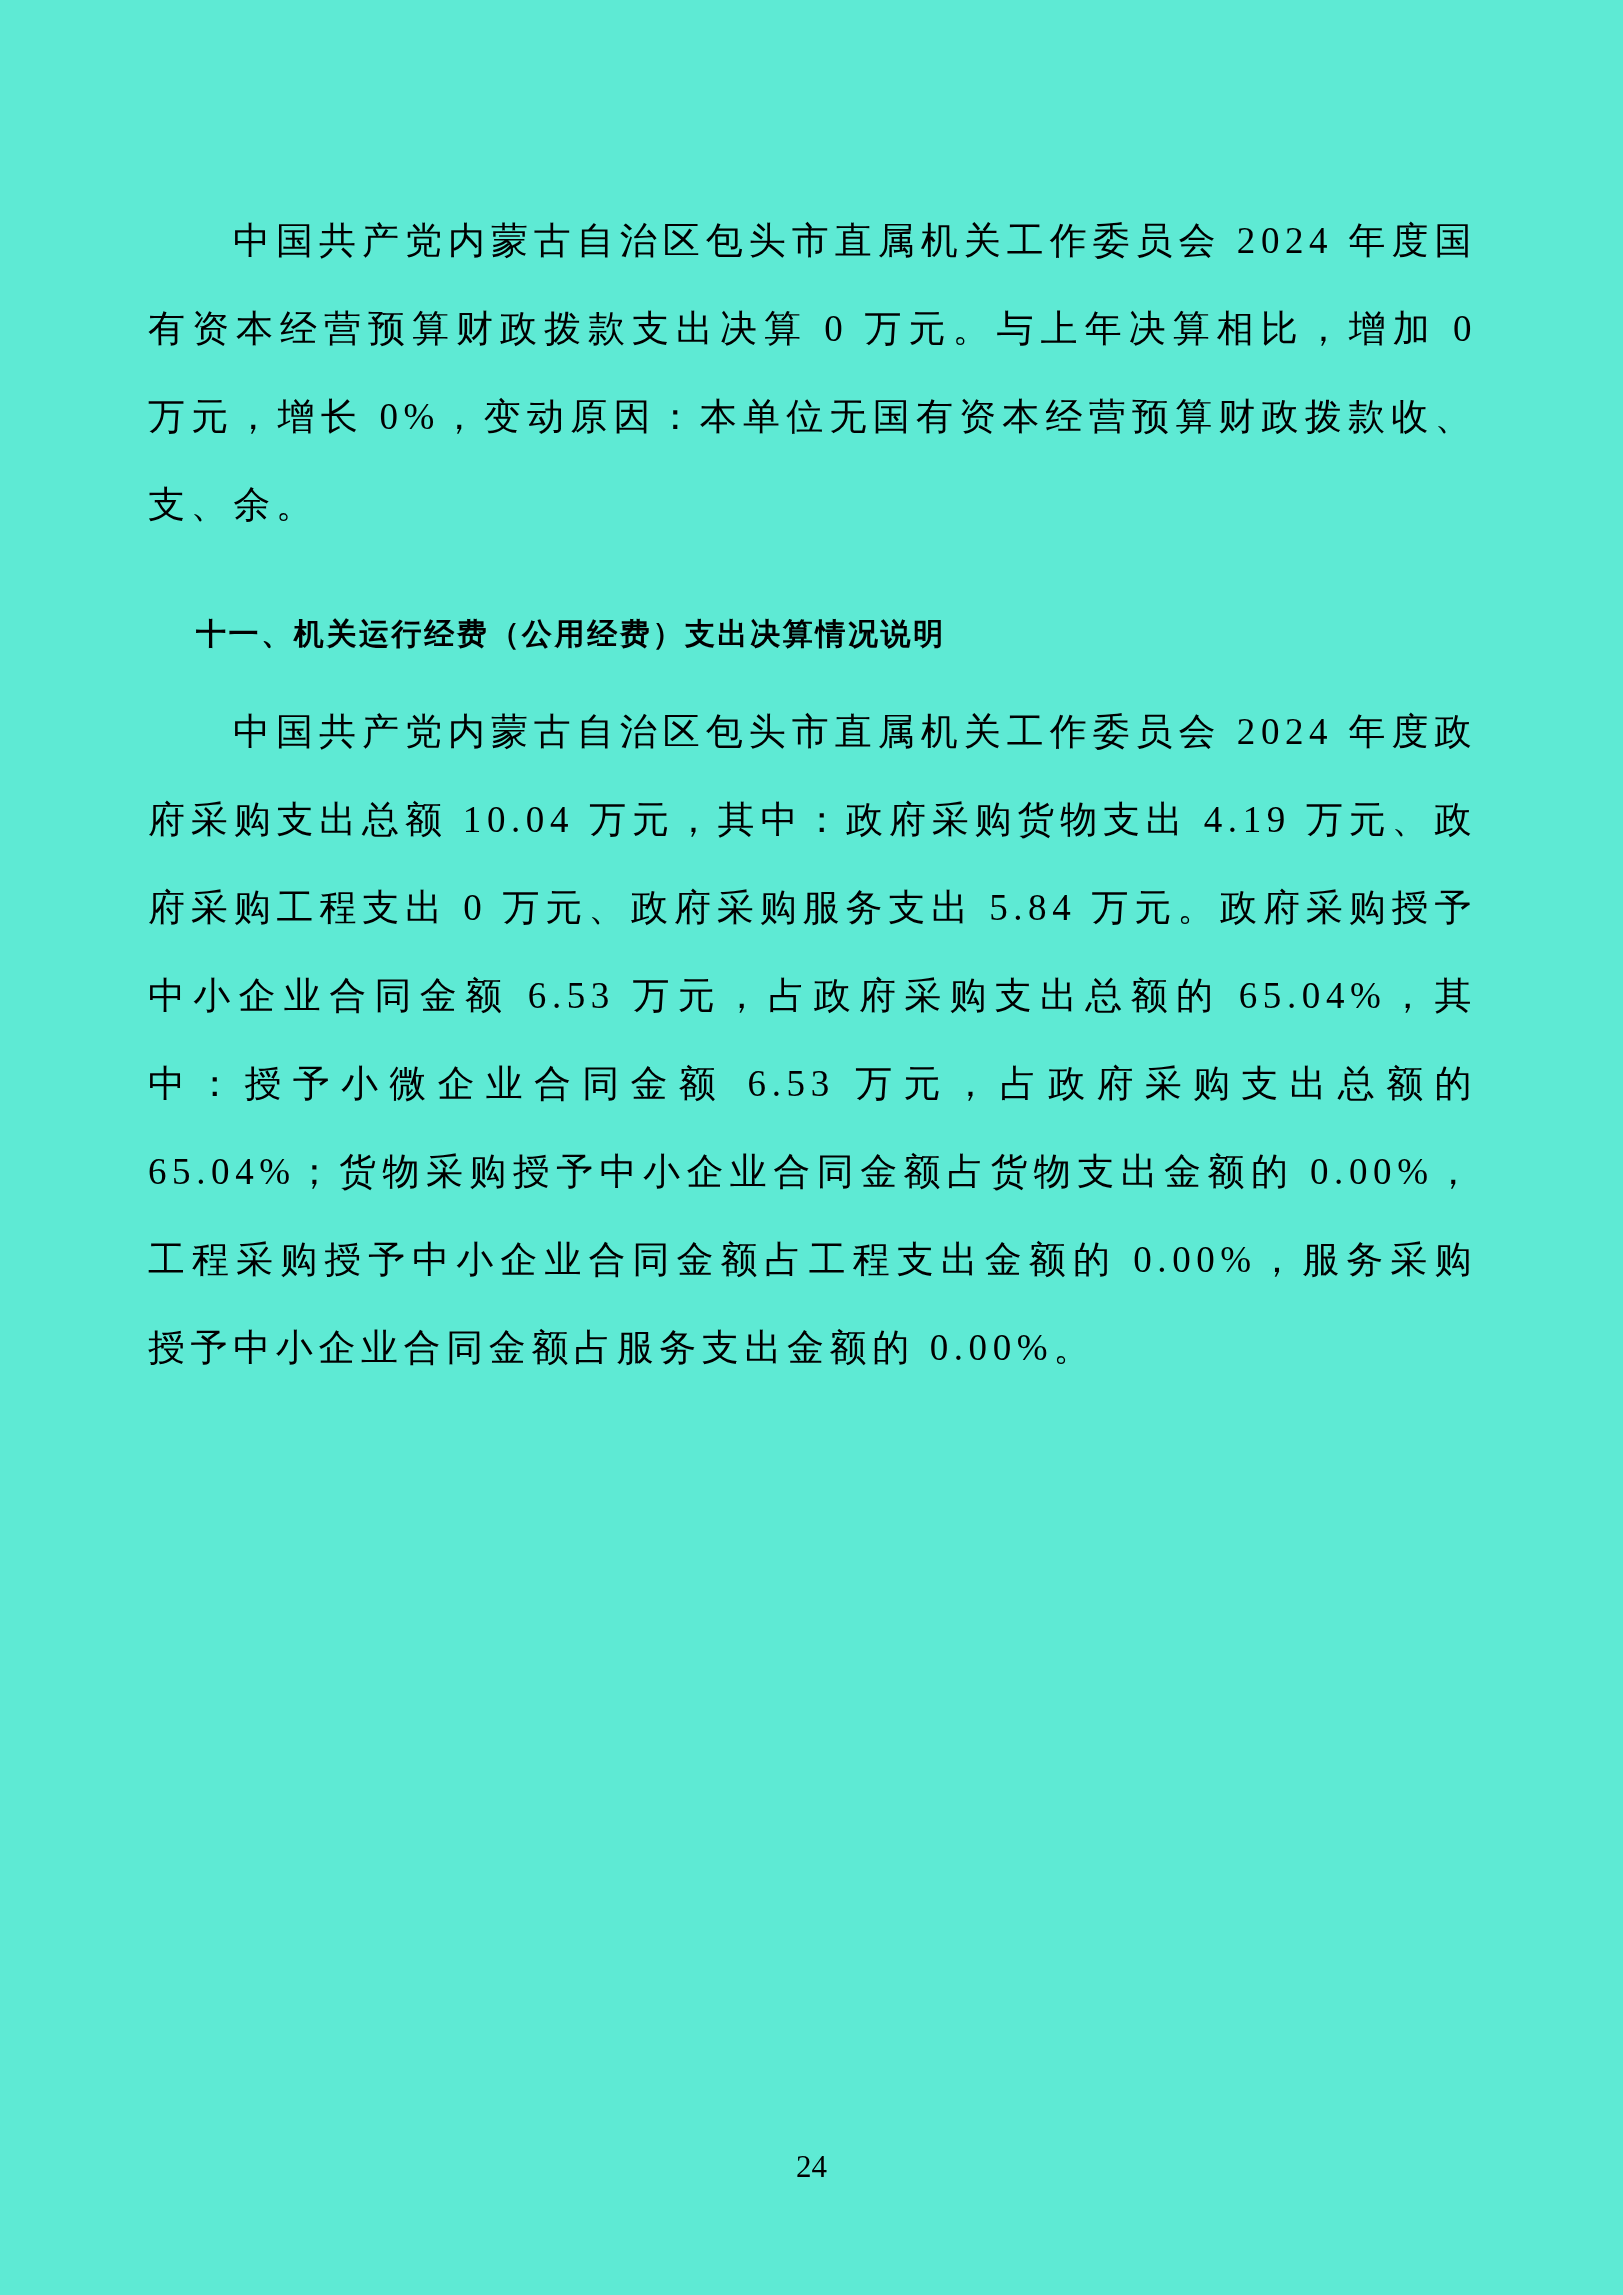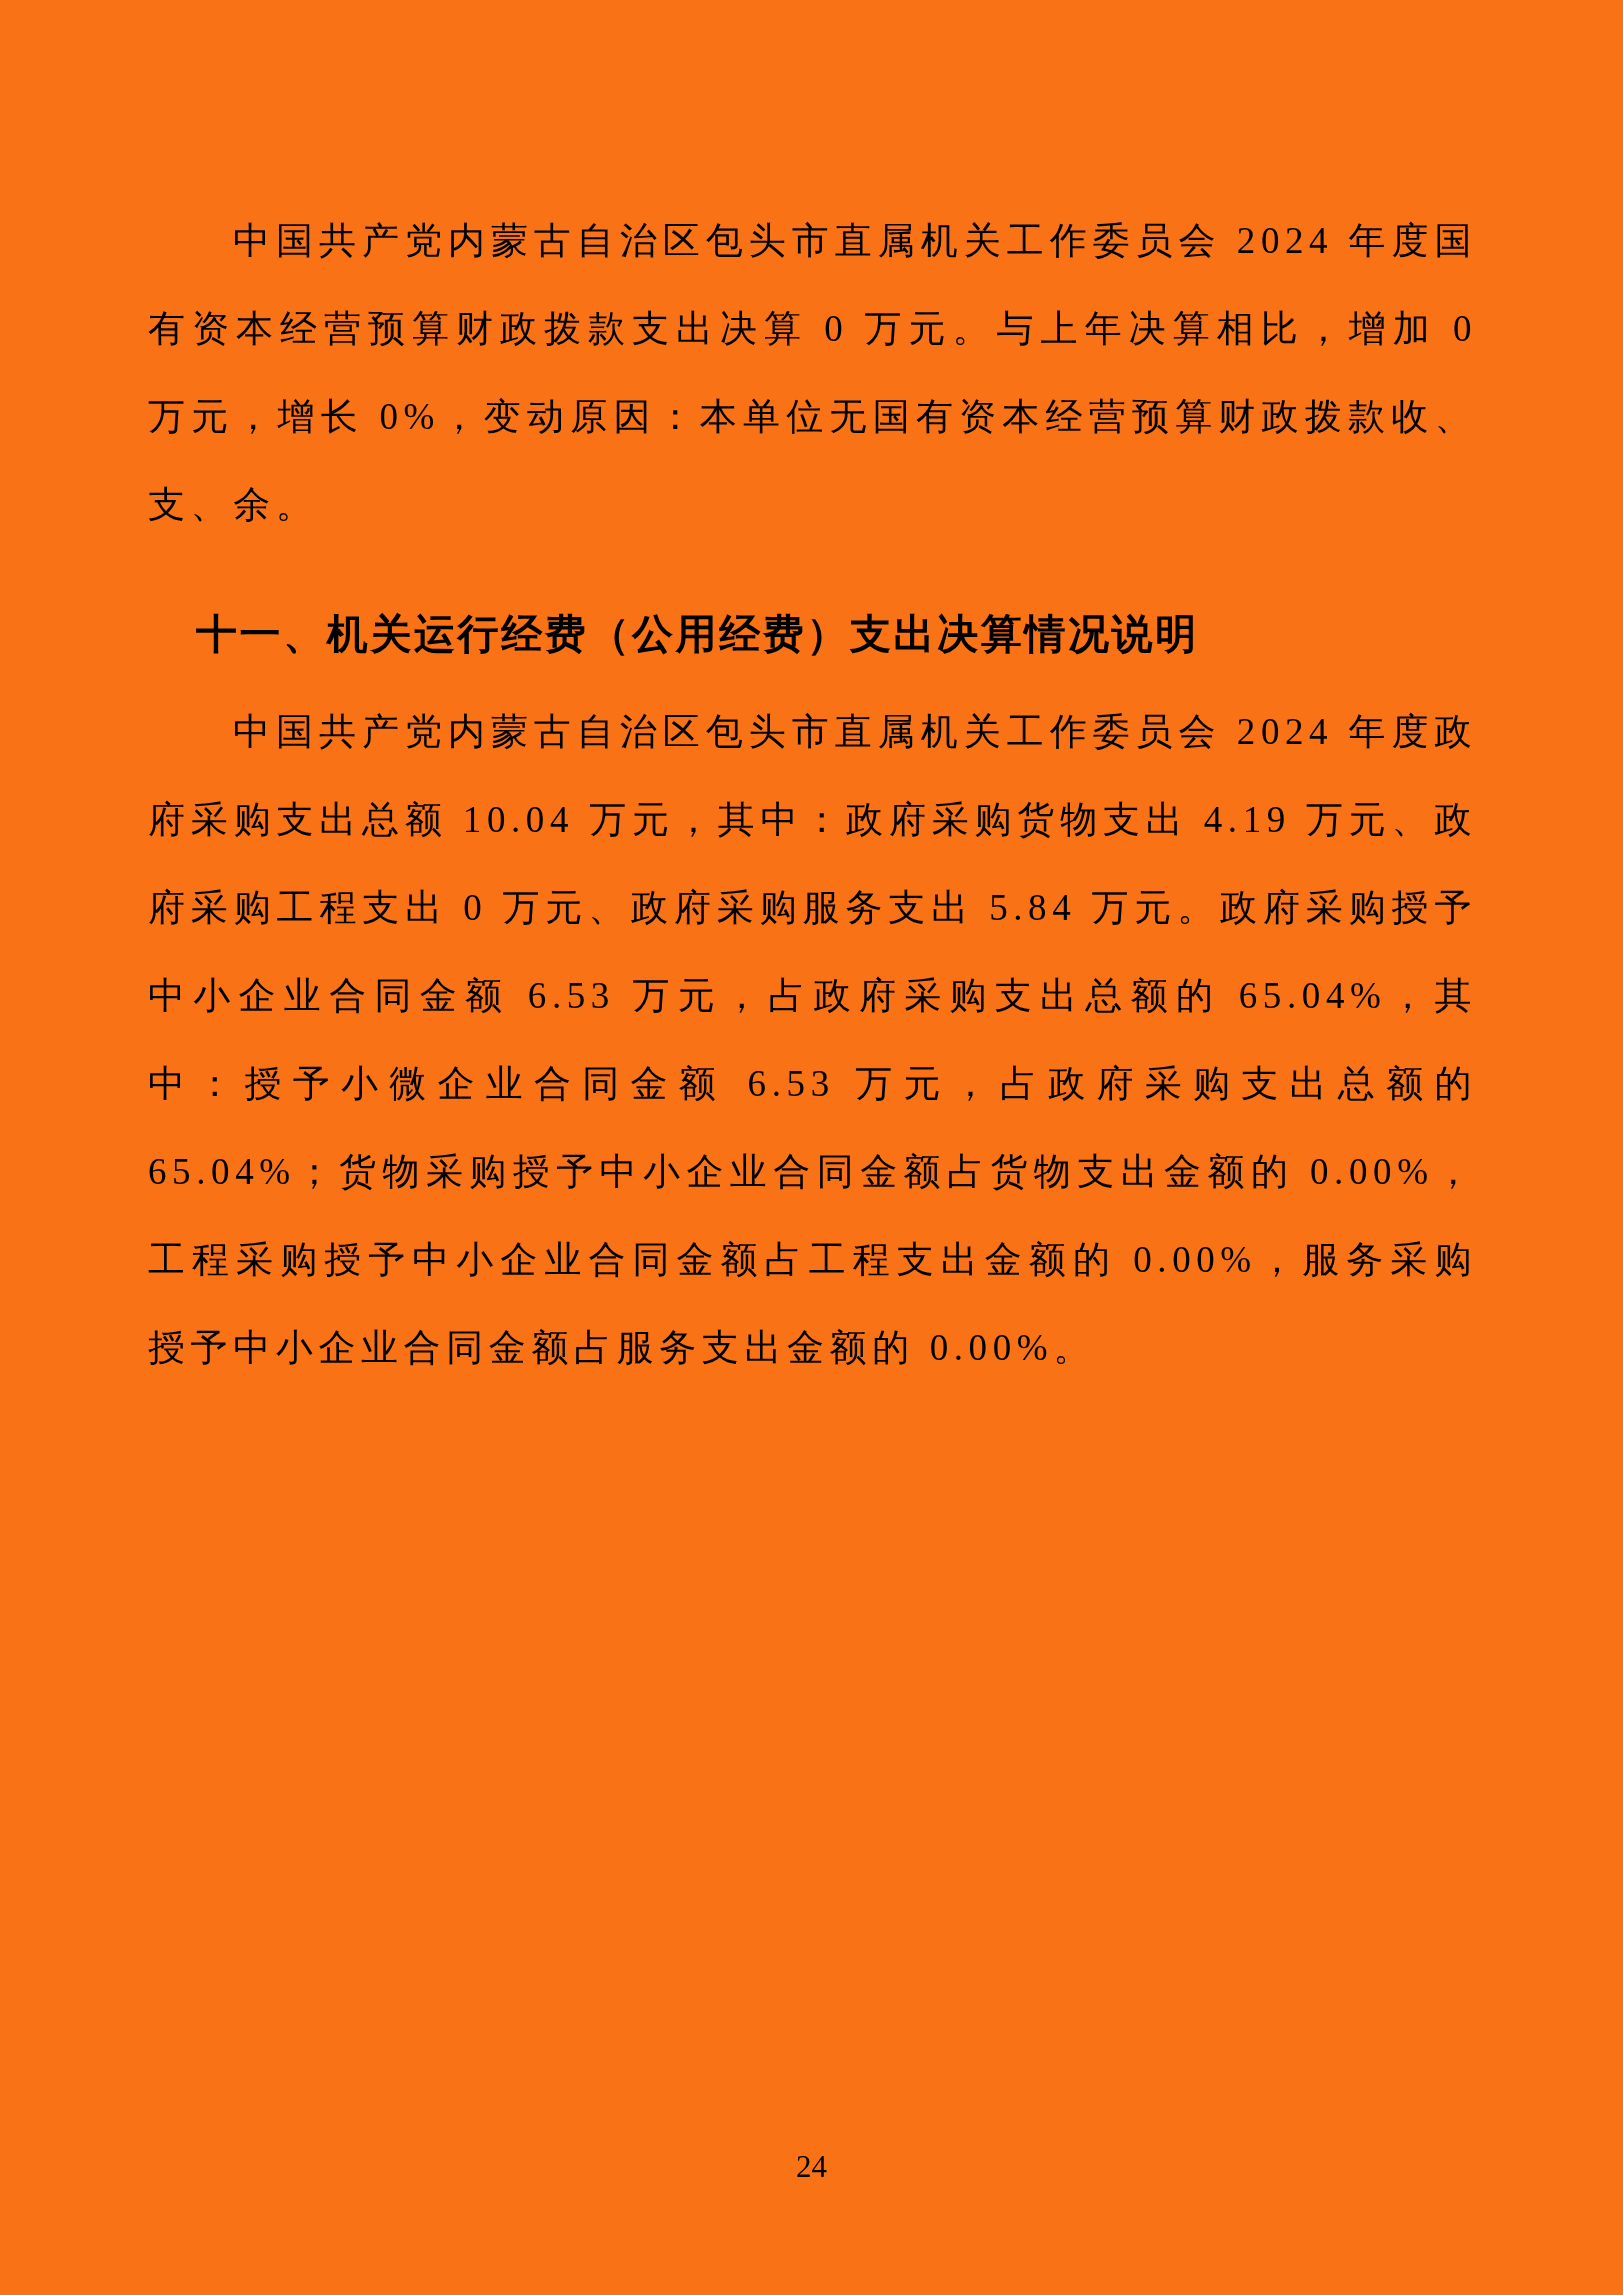--- a/index.html
+++ b/index.html
@@ -14,21 +14,21 @@
     background: #ffffff;
     color: #000000;
     font-family: "Liberation Serif", "DejaVu Serif", serif;
   }
   .doc-page {
     position: absolute;
     left: 0;
     top: 0;
     width: 1623px;
     height: 2295px;
-    background: #f97316;
+    background: #5eead4;
     overflow: hidden;
   }
   .doc-content {
     position: absolute;
     left: 148px;
     top: 197px;
     width: 1329px;
   }
   .body-para {
     margin: 0;
@@ -38,21 +38,21 @@
     letter-spacing: 5.6px;
     text-align: justify;
     text-justify: inter-character;
     text-indent: 85px;
     color: #000000;
   }
   .section-heading {
     margin: 41px 0 10.2px 0;
     font-family: Liberation Sans, sans-serif;
     font-weight: bold;
-    font-size: 41px;
+    font-size: 30px;
     line-height: 88px;
     letter-spacing: 2.6px;
     text-indent: 48px;
     color: #000000;
     white-space: nowrap;
   }
   .page-number {
     position: absolute;
     left: 0;
     top: 2150px;

